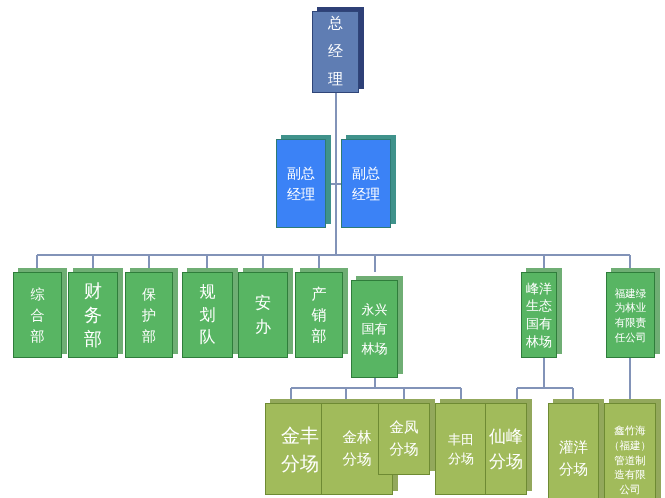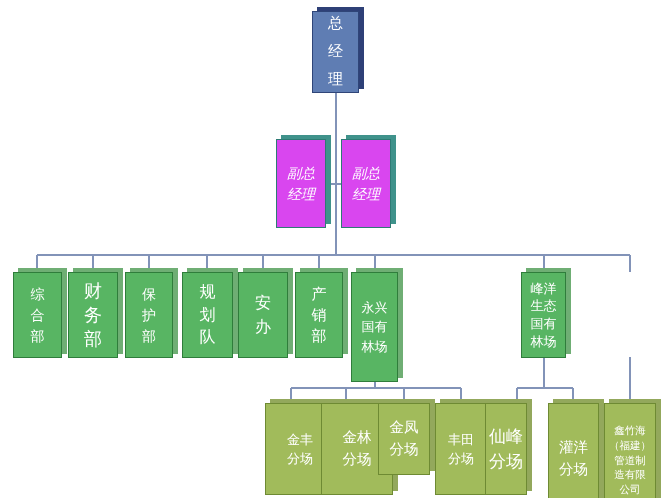--- a/index.html
+++ b/index.html
@@ -7,21 +7,21 @@
        font-family:"DejaVu Sans",sans-serif;}
   #stage{position:absolute;left:0;top:0;width:665px;height:498px;}
   svg.connectors{position:absolute;left:0;top:0;z-index:0;}
   .node{
     position:absolute;z-index:1;
     display:flex;align-items:center;justify-content:center;
     text-align:center;color:#ffffff;white-space:pre-line;
     line-height:1.5;box-sizing:border-box;
   }
   .l1{background:#5f7db3;border:1px solid #2f4578;box-shadow:5px -4px 0 #2e4077;line-height:1.85;}
-  .l2{background:#d946ef;border:1px solid #2e7b74;box-shadow:5px -4px 0 #3f928b;line-height:1.5;font-style:italic;}
+  .l2{background:#3b82f6;border:1px solid #2e7b74;box-shadow:5px -4px 0 #3f928b;line-height:1.5;}
   .l3{background:#58b563;border:1px solid #2f7d3b;box-shadow:5px -4px 0 #6fae74;}
   .l4{background:#a1bb5b;border:1px solid #6e8a33;box-shadow:5px -4px 0 #93a85c;}
   .small{line-height:1.4;}
   path{stroke:#8293b8;stroke-width:2;fill:none;}
 </style>
 </head>
 <body>
 
 <div id="stage">
 
@@ -54,29 +54,33 @@
 护
 部</div>
   <div class="node l3" style="left:182px;top:272px;width:51px;height:86px;font-size:16px;line-height:1.4">规
 划
 队</div>
   <div class="node l3" style="left:238px;top:272px;width:50px;height:86px;font-size:16px">安
 办</div>
   <div class="node l3" style="left:295px;top:272px;width:48px;height:86px;font-size:15px;line-height:1.4">产
 销
 部</div>
-  <div class="node l3" style="left:351px;top:272px;width:47px;height:110px;font-size:13px">永兴
+  <div class="node l3" style="left:351px;top:280px;width:47px;height:98px;font-size:13px">永兴
 国有
 林场</div>
-  <div class="node l3" style="left:521px;top:272px;width:45px;height:86px;font-size:13px;line-height:1.35">峰洋
+  <div class="node l3" style="left:521px;top:272px;width:36px;height:86px;font-size:13px;line-height:1.35">峰洋
 生态
 国有
 林场</div>
+  <div class="node l3 small" style="left:606px;top:272px;width:49px;height:86px;font-size:10.5px">福建绿
+为林业
+有限责
+任公司</div>
 
-  <div class="node l4" style="left:265px;top:403px;width:70px;height:92px;font-size:13px">金丰
+  <div class="node l4" style="left:265px;top:403px;width:70px;height:92px;font-size:19px">金丰
 分场</div>
   <div class="node l4" style="left:321px;top:403px;width:72px;height:92px;font-size:14.5px">金林
 分场</div>
   <div class="node l4" style="left:378px;top:403px;width:52px;height:72px;font-size:14.5px">金凤
 分场</div>
   <div class="node l4" style="left:435px;top:403px;width:52px;height:92px;font-size:13px">丰田
 分场</div>
   <div class="node l4" style="left:485px;top:403px;width:42px;height:92px;font-size:17px">仙峰
 分场</div>
   <div class="node l4" style="left:548px;top:403px;width:51px;height:112px;font-size:14.5px">灌洋

